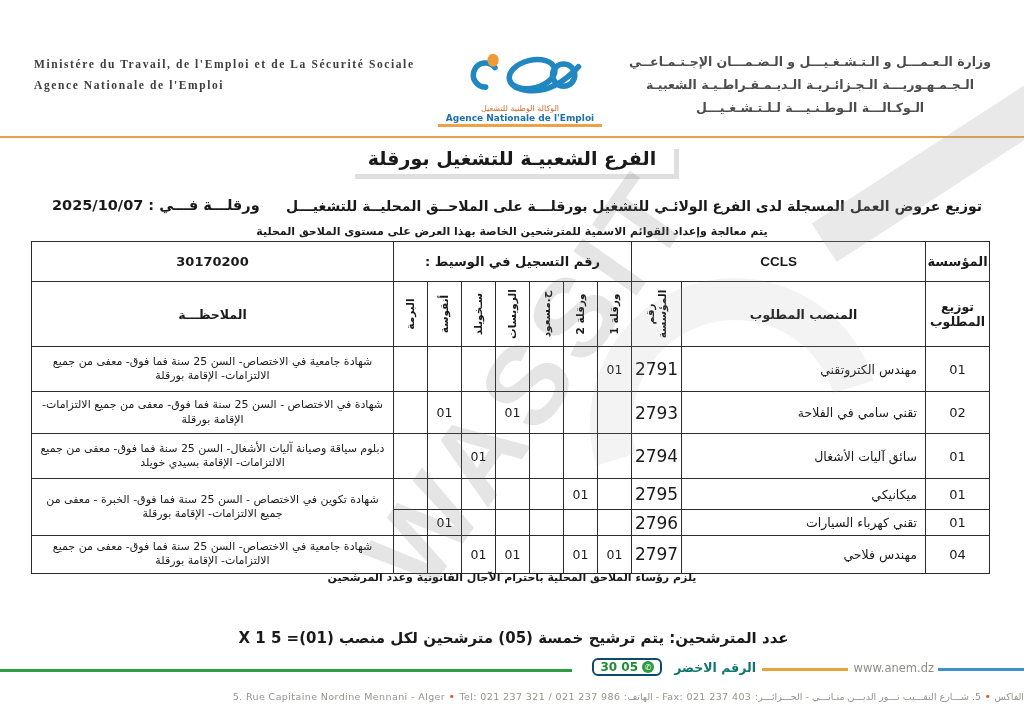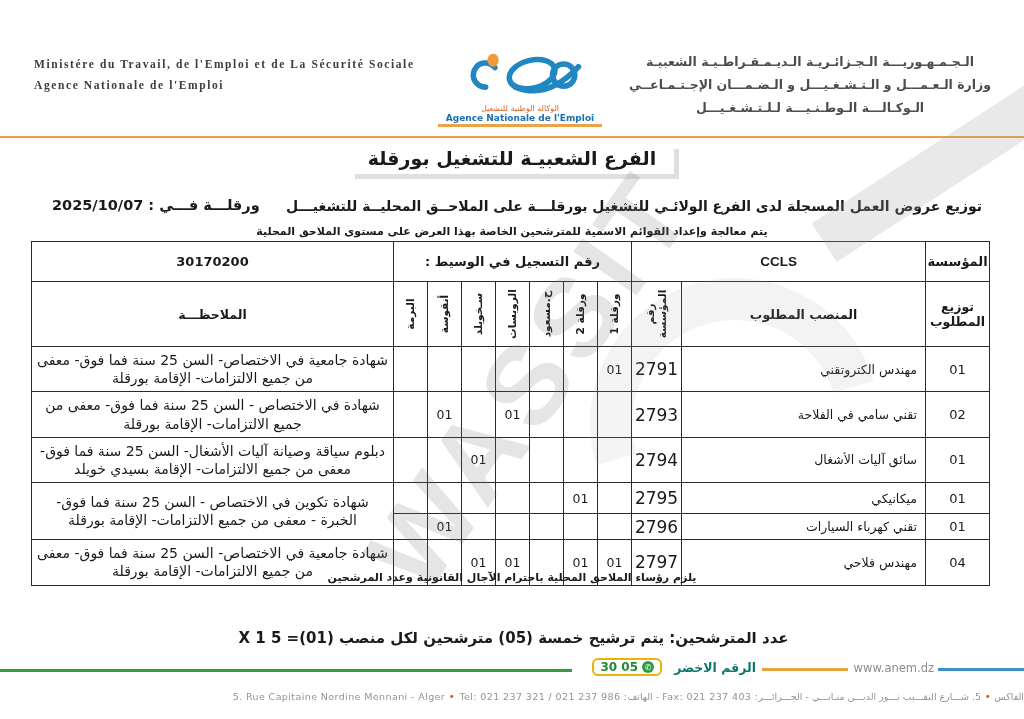--- a/index.html
+++ b/index.html
@@ -38,42 +38,42 @@
   .org-row .org-name { font-size:13.5px; font-family:"Liberation Sans", sans-serif; }
   .hdr-row th { height:65px; font-size:12.5px; font-weight:bold; }
   .vth { position:relative; }
   .vtext { position:absolute; left:50%; top:50%; width:60px;
            transform:translate(-50%,-50%) rotate(-90deg);
            font-size:10.5px; font-weight:bold; line-height:1.1; direction:rtl; text-align:center; }
   tbody td { font-size:12.5px; text-align:center; }
   tbody .c-pos { text-align:right; padding-right:8px; }
   tbody .c-qty { font-size:13px; }
   tbody .c-org { font-size:17px; }
-  tbody .c-note { font-size:14px; line-height:1.3; padding:4px 4px; }
+  tbody .c-note { font-size:11px; line-height:1.3; padding:4px 4px; }
   tbody tr:nth-child(1) td { height:45px; }
   tbody tr:nth-child(2) td { height:42px; }
   tbody tr:nth-child(3) td { height:45px; }
   tbody tr:nth-child(4) td { height:31px; }
   tbody tr:nth-child(5) td { height:26px; }
   tbody tr:nth-child(6) td { height:35px; }
 
   
   .legal-note { position:absolute; left:0; right:0; top:571px; direction:rtl;
                 text-align:center; font-weight:bold; font-size:11px; }
   .cand-line { position:absolute; left:3px; right:0; top:629px; direction:rtl;
                text-align:center; font-weight:bold; font-size:15px; }
   .line { position:absolute; height:3px; top:668px; }
   .blue-line { right:0; width:86px; background:#3e8fca; }
   .orange-line { right:176px; width:86px; background:#e8a33d; }
   .green-line { left:0; width:572px; top:669px; background:#2f9e43; }
   .website { position:absolute; right:90px; top:661px; color:#8d8d86; font-size:11.5px; }
   .green-label { position:absolute; right:268px; top:660px; color:#0f766e;
                  font-weight:bold; font-size:12.5px; direction:rtl; }
   .green-badge { position:absolute; right:362px; top:658px; display:inline-flex; align-items:center;
-                 gap:4px; border:2px solid #eab308; border-radius:6px; padding:0 6px; height:18px;
+                 gap:4px; border:2px solid #0c4a6e; border-radius:6px; padding:0 6px; height:18px;
                  color:#1e8c33; font-weight:bold; font-size:12px; background:#fff; }
   .phone-ic { display:inline-flex; align-items:center; justify-content:center;
               width:12px; height:12px; border-radius:50%; background:#2e9c40; color:#fff; font-size:8px; }
   .addr { position:absolute; left:0; right:0; top:690px; text-align:right;
           font-size:9.5px; color:#97938b; letter-spacing:0.4px; white-space:nowrap; }
   .addr .dot { color:#e0542c; font-size:11px; }
   .addr .ar { direction:rtl; unicode-bidi:embed; }
 
   
   .wm-text { position:absolute; left:150px; top:316px; width:760px; text-align:center;
@@ -111,22 +111,22 @@
         <circle cx="122" cy="27" r="12"></circle>
       </g>
       <ellipse cx="46" cy="11" rx="6" ry="7" fill="#ef9c36"></ellipse>
     </svg>
     <div class="logo-ar">الوكالة الوطنية للتشغيل</div>
     <div class="logo-fr">Agence Nationale de l'Emploi</div>
     <div class="logo-bar"></div>
   </div>
 
   <div class="hdr-ar">
+    <div>وزارة الـعـمـــل و الـتـشـغـيـــل و الـضـمـــان الإجـتـمـاعــي</div>
     <div>الـجـمـهـوريـــة الـجـزائـريـة الـديـمـقـراطـيـة الشعبيـة</div>
-    <div>وزارة الـعـمـــل و الـتـشـغـيـــل و الـضـمـــان الإجـتـمـاعــي</div>
     <div>الـوكـالـــة الـوطـنـيـــة لـلـتـشـغـيـــل</div>
   </div>
 
   <div class="orange-rule"></div>
 
   <div class="title-wrap">
     <span class="title">الفرع الشعبيـة للتشغيل بورقلة</span>
   </div>
   <div class="date-line">ورقلـــة فـــي : 2025/10/07</div>
   <div class="dist-line">توزيع عروض العمل المسجلة لدى الفرع الولائـي للتشغيل بورقلـــة على الملاحــق المحليــة للتشغيـــل</div>

